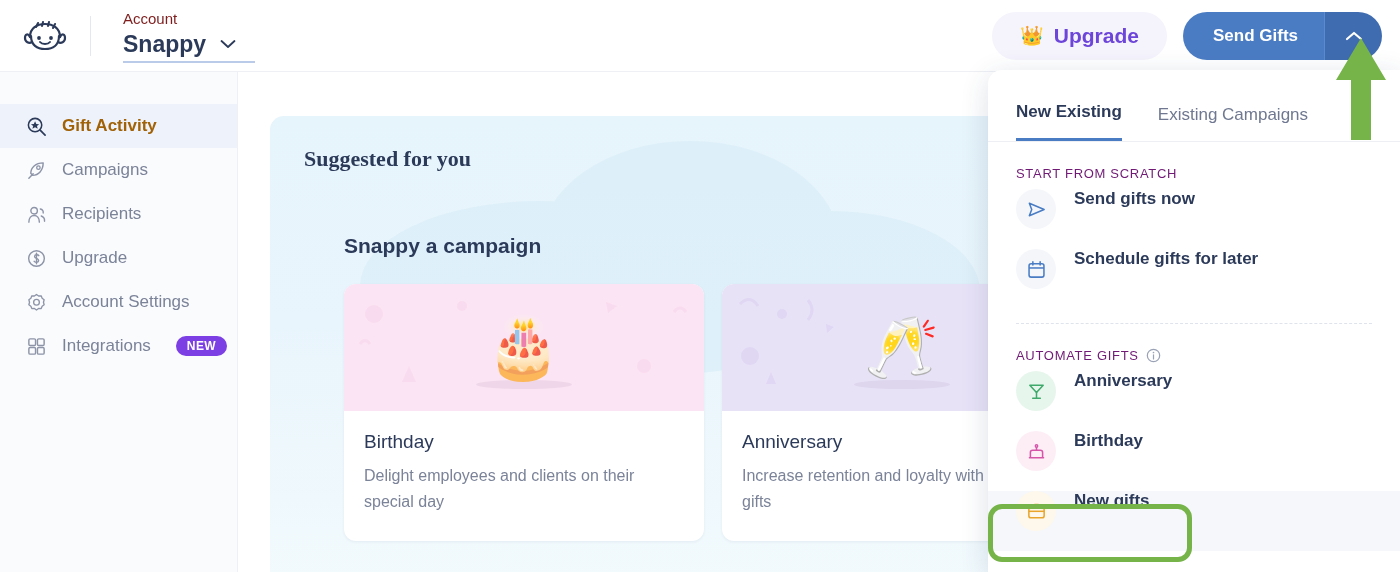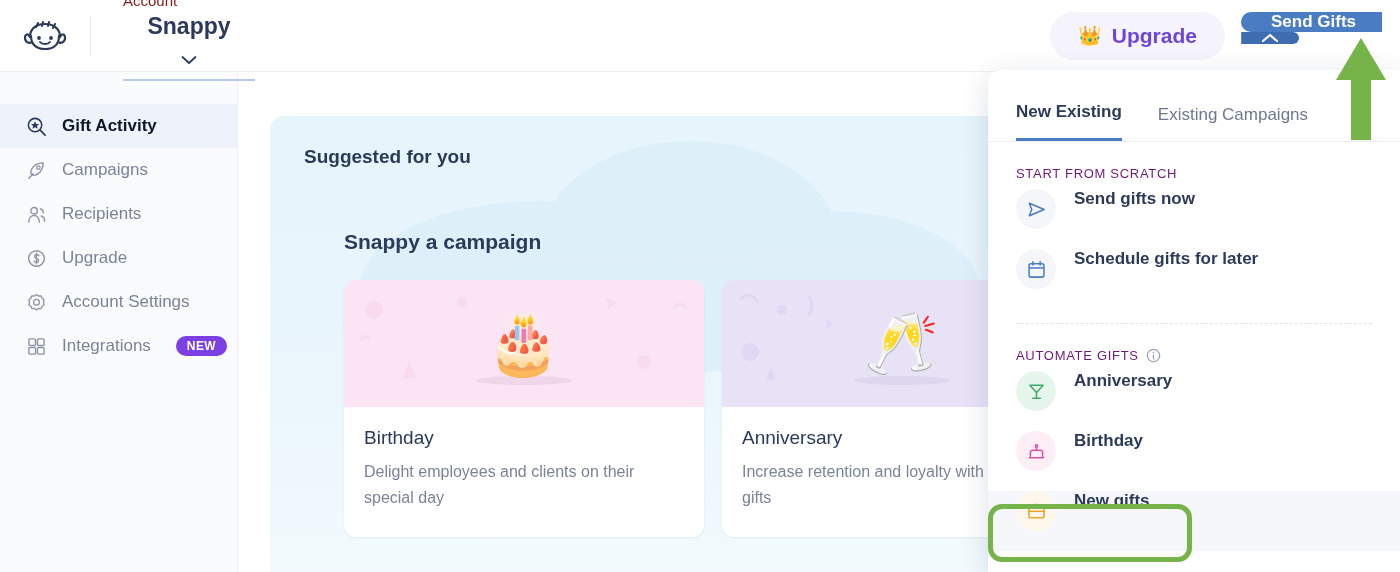--- a/index.html
+++ b/index.html
@@ -20,38 +20,38 @@
     z-index: 5;
   }
   .logo-wrap { width: 90px; display: flex; align-items: center; justify-content: center; }
   .logo-svg { display: block; }
   .vdiv { width: 1px; height: 40px; background: #e3e7ef; }
   .account-block { margin-left: 32px; display: flex; flex-direction: column; justify-content: center; }
   .account-label { font-size: 15px; color: #7f1d1d; line-height: 20px; }
   .account-row {
     display: flex; align-items: center; gap: 14px;
     border-bottom: 2px solid #b9cbe8;
-    padding-bottom: 14px; width: 132px; flex-direction: column;
+    padding-bottom: 2px; width: 132px;
   }
   .account-name { font-size: 23px; font-weight: bold; color: #2c3a5a; line-height: 30px; }
   .chev-down { width: 16px; height: 10px; }
 
   .topbar-right {
     margin-left: auto; display: flex; align-items: center; gap: 16px;
     padding-right: 18px;
   }
   .upgrade-btn {
     display: flex; align-items: center; gap: 10px;
     background: #f5f3fc; border: none; border-radius: 24px;
     height: 48px; padding: 0 28px; cursor: pointer;
   }
   .crown { font-size: 19px; line-height: 1; }
   .upgrade-label { font-size: 21px; color: #6d45d9; font-weight: bold; }
 
-  .sendgift-group { display: flex; align-items: stretch; height: 48px; flex-direction: column; }
+  .sendgift-group { display: flex; align-items: stretch; height: 48px; }
   .sendgift-main {
     background: #4a7cc4; color: #fff; border: none; cursor: pointer;
     border-radius: 24px 0 0 24px; padding: 0 26px 0 30px;
     font-size: 17px; font-weight: bold; font-family: "Liberation Sans", sans-serif;
     display: flex; align-items: center;
   }
   .sendgift-caret {
     background: #3f6cb0; border: none; cursor: pointer;
     border-radius: 0 24px 24px 0; width: 58px;
     display: flex; align-items: center; justify-content: center;
@@ -62,21 +62,21 @@
   .sidebar {
     position: absolute; left: 0; top: 72px; width: 238px; height: 500px;
     background: #fafbfd; border-right: 1px solid #eef0f5;
     padding-top: 32px;
   }
   .nav-item {
     display: flex; align-items: center; gap: 15px;
     height: 44px; padding-left: 26px; cursor: pointer;
     color: #7b8399; font-size: 17px;
   }
-  .nav-item.active { background: #eef2fa; color: #0f172a; font-weight: bold; }
+  .nav-item.active { background: #eef2fa; color: #a16207; font-weight: bold; }
   .nav-ico { width: 21px; height: 21px; flex: 0 0 21px; display: block; }
   .badge-new {
     margin-left: 10px; background: #7b3fe4; color: #fff;
     font-size: 12px; font-weight: bold; letter-spacing: .4px;
     border-radius: 11px; padding: 4px 11px; line-height: 1;
   }
 
   
   .main {
     position: absolute; left: 238px; top: 72px;
@@ -86,21 +86,21 @@
   .suggest-panel {
     position: relative; width: 1130px; height: 470px;
     background: linear-gradient(180deg,#e6f4fb 0%, #e9f5fc 45%, #f2fafd 100%);
     border-radius: 14px; overflow: hidden;
     padding: 30px 0 0 34px;
   }
   .cloud {
     position: absolute; left: 60px; top: 10px; width: 700px; height: 250px;
     opacity: .55; pointer-events: none;
   }
-  .suggest-title { position: relative; font-size: 19px; color: #2c3a5a; }
+  .suggest-title { position: relative; font-size: 22px; color: #2c3a5a; font-family: Liberation Serif, serif; }
   .launch-title { position: relative; margin-top: 62px; margin-left: 40px; font-size: 21px; color: #2c3a5a; }
 
   .cards { position: relative; margin-top: 26px; margin-left: 40px; display: flex; gap: 18px; }
   .card {
     width: 360px; background: #fff; border-radius: 12px; overflow: hidden;
     box-shadow: 0 1px 3px rgba(40,60,100,.07); cursor: pointer; flex: 0 0 360px;
   }
   .card-hero { height: 127px; position: relative; display: flex; align-items: center; justify-content: center; }
   .hero-birthday { background: #fbe4f3; }
   .hero-anniv { background: #e8e2f7; }

